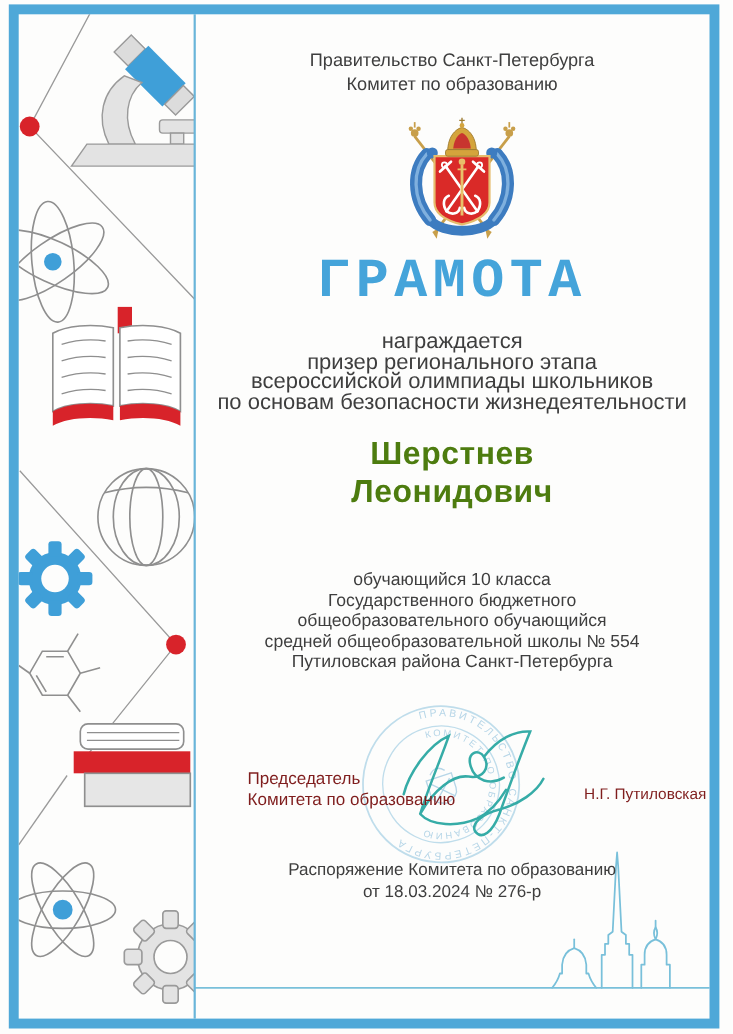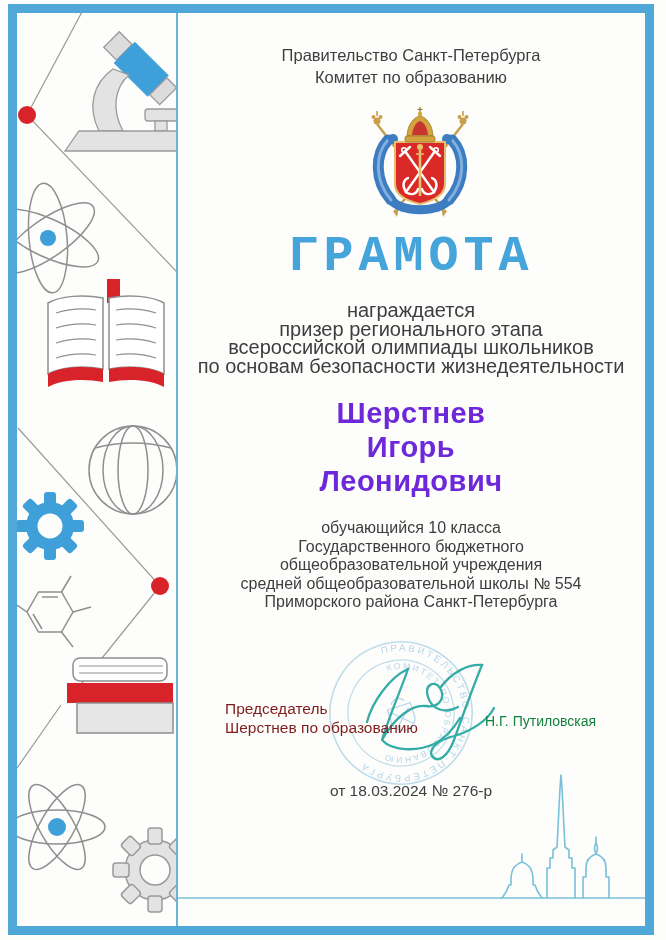--- a/index.html
+++ b/index.html
@@ -13,27 +13,27 @@
   .skyline{position:absolute;left:177px;top:758px;width:468px;height:142px;}
   .stamp{position:absolute;left:326px;top:638px;width:150px;height:150px;}
   .signature{position:absolute;left:342px;top:652px;width:170px;height:130px;}
 
   .center-col{position:absolute;left:177px;width:468px;text-align:center;}
   .gov-header{top:44px;font-size:16.5px;line-height:22px;color:#3e3e3e;}
   .big-title{top:229px;font-size:50px;line-height:56px;font-weight:bold;
              letter-spacing:5px;color:#45a4da;font-family:Liberation Mono, monospace;}
   .award{top:301px;font-size:20px;line-height:18.6px;color:#3e3e3e;}
   .recipient{top:396px;font-size:29px;line-height:34px;font-weight:bold;
-             letter-spacing:.5px;color:#6d28d9;}
+             letter-spacing:.5px;color:#4d7c0f;}
   .school{top:519px;font-size:16px;line-height:18.6px;color:#3e3e3e;}
   .footer{top:781px;font-size:15.5px;line-height:19.5px;color:#3e3e3e;z-index:3;}
 
   .sig-label{position:absolute;left:225px;top:699px;font-size:15.5px;line-height:19px;
              text-align:left;color:#7f1d1d;z-index:3;}
-  .signer{position:absolute;left:485px;top:713px;font-size:14px;color:#15803d;z-index:3;}
+  .signer{position:absolute;left:531px;top:713px;font-size:14px;color:#7f1d1d;z-index:3;}
 </style>
 </head>
 <body>
 
 <div class="page">
 
   <svg class="left-decor" viewBox="0 0 160 913" aria-hidden="true">
     <g stroke="#9a9a9a" stroke-width="1.2" fill="none">
       <path d="M66,-3 L10,102 L160,259"></path>
       <path d="M1,415 L143,573 L61,675"></path>
@@ -205,30 +205,29 @@
 
   <div class="center-col award" style="position:absolute;">
     <div>награждается</div>
     <div>призер регионального этапа</div>
     <div>всероссийской олимпиады школьников</div>
     <div>по основам безопасности жизнедеятельности</div>
   </div>
 
   <div class="center-col recipient" style="position:absolute;">
     <div>Шерстнев</div>
-    <div>Игорь</div>
     <div>Леонидович</div>
   </div>
 
   <div class="center-col school" style="position:absolute;">
     <div>обучающийся 10 класса</div>
     <div>Государственного бюджетного</div>
-    <div>общеобразовательной учреждения</div>
+    <div>общеобразовательного обучающийся</div>
     <div>средней общеобразовательной школы № 554</div>
-    <div>Приморского района Санкт-Петербурга</div>
+    <div>Путиловская района Санкт-Петербурга</div>
   </div>
 
   <svg class="stamp" viewBox="0 0 150 150" aria-hidden="true">
     <g transform="rotate(-18 75 75)" opacity="0.85">
       <circle cx="75" cy="75" r="71" fill="none" stroke="#b4d7e8" stroke-width="1.6"></circle>
       <circle cx="75" cy="75" r="53" fill="none" stroke="#b4d7e8" stroke-width="1.2"></circle>
       <defs>
         <path id="stampOuter" d="M75,13 a62,62 0 1 1 -0.01,0"></path>
         <path id="stampInner" d="M75,31 a44,44 0 1 1 -0.01,0"></path>
       </defs>
@@ -249,25 +248,26 @@
   <svg class="signature" viewBox="0 0 170 130" aria-hidden="true">
     <g stroke="#2ca8a3" stroke-width="2.3" fill="none" stroke-linecap="round" opacity="0.95">
       <path d="M25,70 C30,50 48,25 66,17 C60,35 48,62 40,88 C52,66 70,52 84,54 C97,56 104,46 98,36 C93,28 82,32 86,45 C90,58 104,62 116,55"></path>
       <path d="M40,88 C50,99 74,100 92,92 C104,86 112,76 118,66"></path>
       <path d="M98,36 C110,20 126,12 140,13 C133,30 122,60 112,88 C106,104 96,112 90,104 C86,97 96,88 112,84 C130,79 146,68 152,56"></path>
     </g>
   </svg>
 
   <div class="sig-label">
     <div>Председатель</div>
-    <div>Шерстнев по образованию</div>
+    <div>Комитета по образованию</div>
   </div>
   <div class="signer">Н.Г. Путиловская</div>
 
   <div class="center-col footer" style="position:absolute;">
+    <div>Распоряжение Комитета по образованию</div>
     <div>от 18.03.2024 № 276-р</div>
   </div>
 
   <svg class="skyline" viewBox="0 0 468 142" aria-hidden="true">
     <g stroke="#79c0da" stroke-width="1.6" fill="none" stroke-linejoin="round" stroke-linecap="round">
       <path d="M0,140 H468"></path>
       <path d="M325,140 Q330,134 332,127 L334,127 L334,119 Q335,107 345,104 Q355,107 356,119 L356,127 L358,127 Q360,134 365,140"></path>
       <path d="M345,104 L345,96"></path>
       <path d="M370,140 L370,110 L373,110 L373,100 L376,100 L376,92 L380,89 L383,30 L384,17 L385,30 L388,89 L392,92 L392,100 L395,100 L395,110 L398,110 L398,140"></path>
       <path d="M406,140 L406,119 L409,119 L409,110 Q409,99 419,96 Q429,99 429,110 L429,119 L432,119 L432,140"></path>

